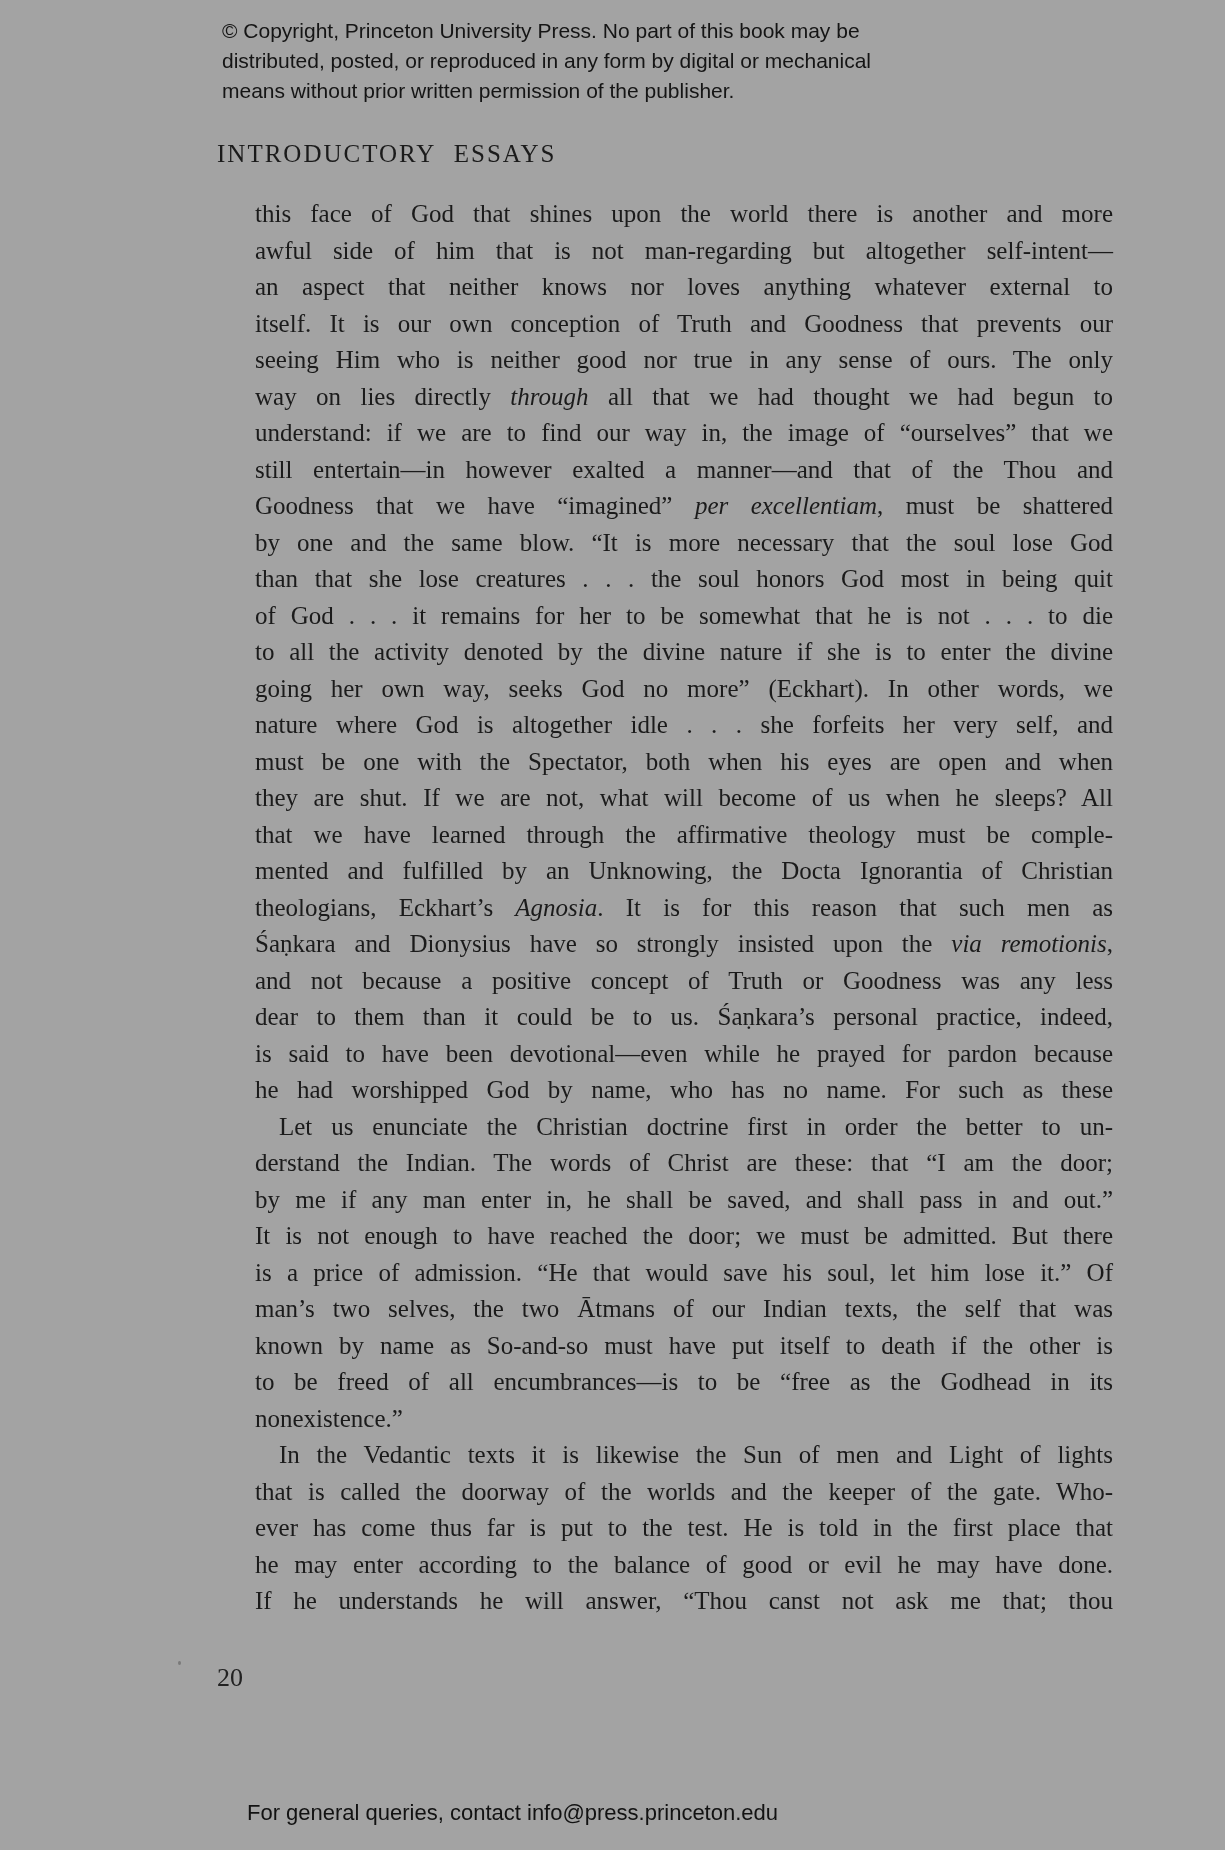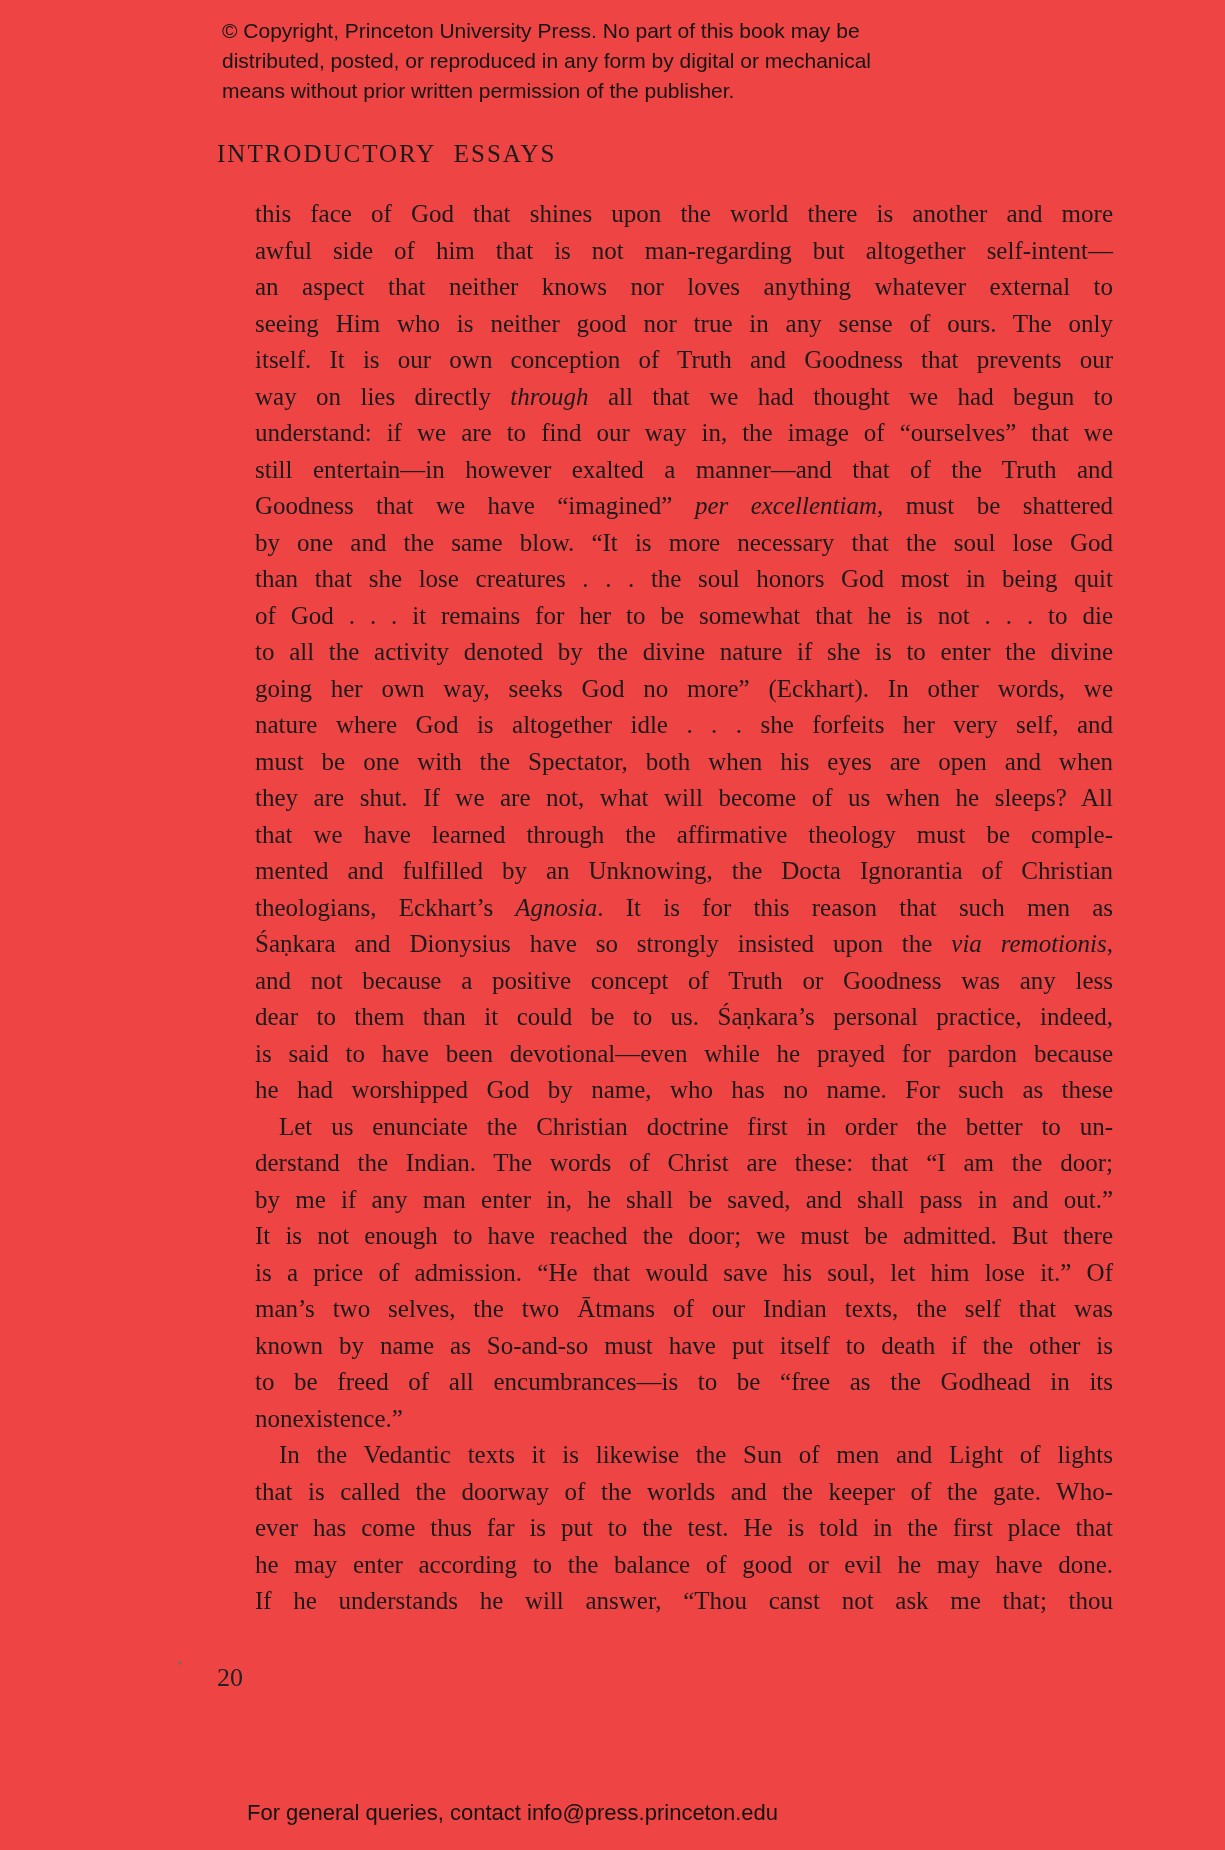--- a/index.html
+++ b/index.html
@@ -9,21 +9,21 @@
   }
   body {
     width: 1225px;
     height: 1850px;
     position: relative;
     overflow: hidden;
   }
   .page {
     position: absolute;
     inset: 0;
-    background: #ef4444;
+    background: #a3a3a3;
     color: #1b1b1b;
     font-family: "Liberation Serif", "DejaVu Serif", serif;
   }
   .copyright {
     position: absolute;
     left: 222px;
     top: 16px;
     width: 720px;
     font-family: "Liberation Sans", "DejaVu Sans", sans-serif;
     font-size: 21px;
@@ -100,25 +100,25 @@
   <div class="copyright" id="copyright">
       <div>© Copyright, Princeton University Press. No part of this book may be</div>
       <div>distributed, posted, or reproduced in any form by digital or mechanical</div>
       <div>means without prior written permission of the publisher.</div>
     </div>
   <div class="running-head">INTRODUCTORY ESSAYS</div>
   <div class="body-text" id="body">
       <div class="line">this face of God that shines upon the world there is another and more</div>
       <div class="line">awful side of him that is not man-regarding but altogether self-intent—</div>
       <div class="line">an aspect that neither knows nor loves anything whatever external to</div>
+      <div class="line">itself. It is our own conception of Truth and Goodness that prevents our</div>
       <div class="line">seeing Him who is neither good nor true in any sense of ours. The only</div>
-      <div class="line">itself. It is our own conception of Truth and Goodness that prevents our</div>
       <div class="line">way on lies directly <span class="it">through</span> all that we had thought we had begun to</div>
       <div class="line">understand: if we are to find our way in, the image of “ourselves” that we</div>
-      <div class="line">still entertain—in however exalted a manner—and that of the Truth and</div>
+      <div class="line">still entertain—in however exalted a manner—and that of the Thou and</div>
       <div class="line">Goodness that we have “imagined” <span class="it">per excellentiam</span>, must be shattered</div>
       <div class="line">by one and the same blow. “It is more necessary that the soul lose God</div>
       <div class="line">than that she lose creatures . . . the soul honors God most in being quit</div>
       <div class="line">of God . . . it remains for her to be somewhat that he is not . . . to die</div>
       <div class="line">to all the activity denoted by the divine nature if she is to enter the divine</div>
       <div class="line">going her own way, seeks God no more” (Eckhart). In other words, we</div>
       <div class="line">nature where God is altogether idle . . . she forfeits her very self, and</div>
       <div class="line">must be one with the Spectator, both when his eyes are open and when</div>
       <div class="line">they are shut. If we are not, what will become of us when he sleeps? All</div>
       <div class="line">that we have learned through the affirmative theology must be comple-</div>

